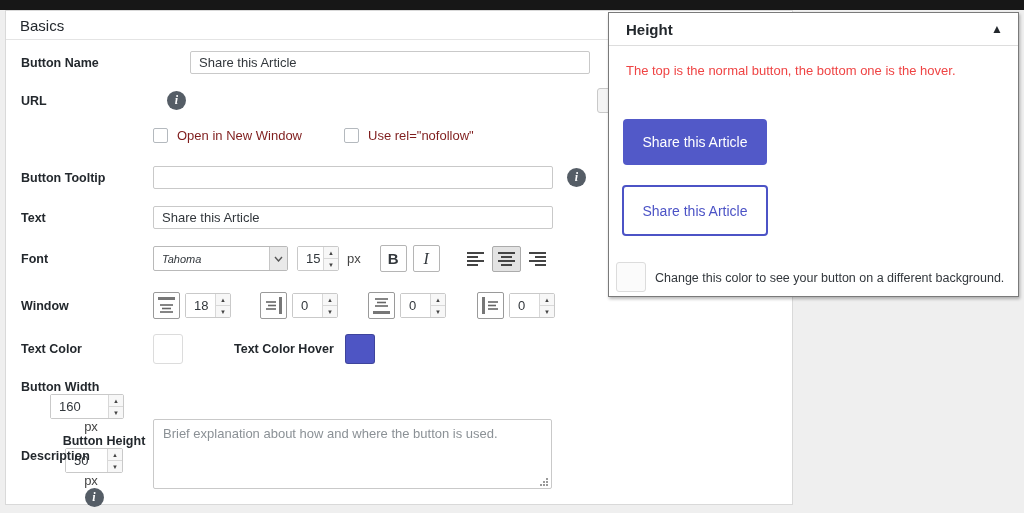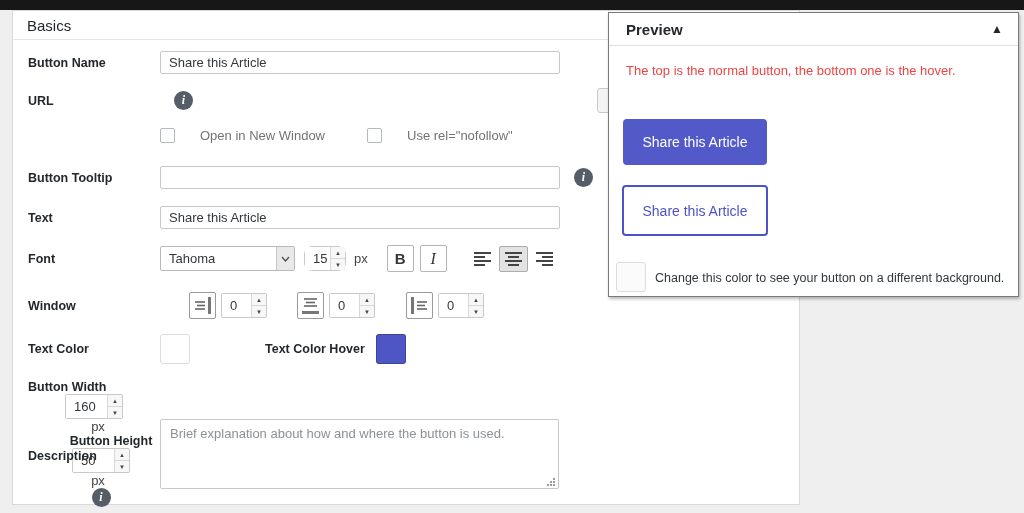--- a/index.html
+++ b/index.html
@@ -8,47 +8,47 @@
     position:relative;
     background:#efefef;
     font-family:"Liberation Sans", sans-serif;
     overflow:hidden;
     color:#32373c;
   }
   .topbar { position:absolute; left:0; top:0; width:1024px; height:10px; background:#171717; }
 
   
   .basics {
-    position:absolute; left:12px; top:10px; width:788px; height:495px;
+    position:absolute; left:5px; top:10px; width:788px; height:495px;
     background:#ffffff; border:1px solid #d9d9d9;
   }
   .basics-header {
     height:29px; border-bottom:1px solid #e4e4e4;
     display:flex; align-items:center; padding-left:14px;
     font-size:15px; color:#23282d;
   }
   .row { position:absolute; display:flex; align-items:center; left:15px; }
   .flabel { width:132px; font-size:12.5px; font-weight:bold; color:#23282d; flex:none; }
   .ti {
     border:1px solid #c9c9c9; border-radius:2px; background:#fff;
     height:23px; width:400px; padding:0 8px; font-size:13px; color:#32373c;
     font-family:"Liberation Sans",sans-serif; outline:none;
   }
   .info {
     width:19px; height:19px; border-radius:50%; background:#555d66; color:#fff;
     display:flex; align-items:center; justify-content:center;
     font:italic bold 12px "Liberation Serif", serif; margin-left:14px; flex:none;
   }
   .cb { width:15px; height:15px; border:1px solid #b4b9be; border-radius:2px; background:#fff; flex:none; }
-  .cb-label { font-size:13px; color:#737373; margin-left:25px; }
+  .cb-label { font-size:13px; color:#7f1d1d; margin-left:9px; }
   .unit { font-size:13px; color:#444; margin-left:8px; }
 
   
   .select { width:135px; height:25px; border:1px solid #b9b9b9; border-radius:2px; background:#fff; display:flex; align-items:stretch; }
-  .select-text { flex:1; display:flex; align-items:center; padding-left:8px; font-size:13px; color:#32373c; }
+  .select-text { flex:1; display:flex; align-items:center; padding-left:8px; font-size:11px; color:#32373c;font-style:italic; }
   .select-arrow { width:18px; background:#e9e9e9; border-left:1px solid #c6c6c6; display:flex; align-items:center; justify-content:center; }
 
   
   .spin { display:flex; align-items:stretch; border:1px solid #c9c9c9; border-radius:2px; background:#fff; height:25px; }
   .spin input { border:none; outline:none; min-width:0; padding:0 2px 0 8px; font-size:13px; color:#32373c; font-family:"Liberation Sans",sans-serif; width:100%; }
   .spin-btns { width:15px; border-left:1px solid #d8d8d8; display:flex; flex-direction:column; flex:none; }
   .spin-b { flex:1; display:flex; align-items:center; justify-content:center; font-size:6px; color:#444; background:#f7f7f7; cursor:default; }
   .spin-b.up { border-bottom:1px solid #d8d8d8; }
 
   .fmt { width:27px; height:27px; border:1px solid #b5b5b5; border-radius:2px; background:#fff; display:flex; align-items:center; justify-content:center; }
@@ -102,21 +102,21 @@
 </head>
 <body>
 
 <div class="topbar"></div>
 
 <div class="hidden-box"></div>
 
 <div class="basics">
   <div class="basics-header">Basics</div>
 
-  <div class="row" style="top:40px;">
+  <div class="row" style="top:40px;gap:37px;">
     <div class="flabel">Button Name</div>
     <input class="ti" type="text" value="Share this Article" style="">
   </div>
 
   <div class="row" style="top:80px;">
     <div class="flabel">URL</div>
     <div class="info">i</div>
   </div>
 
   <div class="row" style="top:117px; left:147px;">
@@ -140,21 +140,21 @@
   <div class="row" style="top:234px;">
     <div class="flabel">Font</div>
     <div class="select">
       <span class="select-text">Tahoma</span>
       <span class="select-arrow">
         <svg width="9" height="6" viewBox="0 0 9 6">
             <polyline points="1,1 4.5,5 8,1" fill="none" stroke="#555" stroke-width="1.4"></polyline>
           </svg>
       </span>
     </div>
-    <div class="spin" style="width:42px; margin-left:9px;border-radius:8px;">
+    <div class="spin" style="width:42px; margin-left:9px;">
       <input type="text" value="15" style="">
       <div class="spin-btns">
           <div class="spin-b up">▲</div>
           <div class="spin-b">▼</div>
         </div>
     </div>
     <span class="unit">px</span>
     <div class="fmt b" style="margin-left:19px;">B</div>
     <div class="fmt i" style="margin-left:6px;">I</div>
     <div class="al" style="margin-left:21px;">
@@ -184,20 +184,39 @@
             <line x1="6" y1="5" x2="17" y2="5"></line>
             <line x1="0" y1="9" x2="17" y2="9"></line>
             <line x1="6" y1="13" x2="17" y2="13"></line>
           </g>
         </svg>
     </div>
   </div>
 
   <div class="row" style="top:281px;">
     <div class="flabel">Window</div>
+    <div class="pgroup">
+      <div class="picon">
+        <svg width="17" height="17" viewBox="0 0 17 17">
+            <rect x="0" y="0" width="17" height="3" fill="#777"></rect>
+            <g stroke="#666" stroke-width="1.6">
+              <line x1="2" y1="8" x2="15" y2="8"></line>
+              <line x1="4" y1="11.5" x2="13" y2="11.5"></line>
+              <line x1="2" y1="15" x2="15" y2="15"></line>
+            </g>
+          </svg>
+      </div>
+      <div class="spin">
+        <input type="text" value="18" style="">
+        <div class="spin-btns">
+            <div class="spin-b up">▲</div>
+            <div class="spin-b">▼</div>
+          </div>
+      </div>
+    </div>
     <div class="pgroup" style="margin-left:29px;">
       <div class="picon">
         <svg width="17" height="17" viewBox="0 0 17 17">
             <rect x="14" y="0" width="3" height="17" fill="#777"></rect>
             <g stroke="#666" stroke-width="1.6">
               <line x1="1" y1="5" x2="11" y2="5"></line>
               <line x1="3" y1="8.5" x2="11" y2="8.5"></line>
               <line x1="1" y1="12" x2="11" y2="12"></line>
             </g>
           </svg>
@@ -246,27 +265,27 @@
             <div class="spin-b up">▲</div>
             <div class="spin-b">▼</div>
           </div>
       </div>
     </div>
   </div>
 
   <div class="row" style="top:323px;">
     <div class="flabel">Text Color</div>
     <div class="swatch" style="background: rgb(255, 255, 255);"></div>
-    <div class="flabel" style="width:auto; margin-left:75px;">Text Color Hover</div>
+    <div class="flabel" style="width:auto; margin-left:51px;">Text Color Hover</div>
     <div class="swatch" style="margin-left: 11px; border-color: rgba(0, 0, 0, 0.2); background: rgb(78, 85, 196);"></div>
   </div>
 
   <div class="row" style="top:369px;flex-direction:column;">
     <div class="flabel">Button Width</div>
-    <div class="spin" style="width:58px;">
+    <div class="spin" style="width:74px;">
       <input type="text" value="160" style="">
       <div class="spin-btns">
           <div class="spin-b up">▲</div>
           <div class="spin-b">▼</div>
         </div>
     </div>
     <span class="unit">px</span>
     <div class="flabel" style="width:auto; margin-left:34px;text-align:right;">Button Height</div>
     <div class="spin" style="width:58px; margin-left:14px;">
       <input type="text" value="50" style="">
@@ -292,21 +311,21 @@
             <rect x="3" y="6" width="2" height="2"></rect>
             <rect x="0" y="6" width="2" height="2"></rect>
           </g>
         </svg>
     </div>
   </div>
 </div>
 
 <div class="preview">
   <div class="preview-header">
-    <span class="preview-title">Preview</span>
+    <span class="preview-title">Height</span>
     <span class="collapse">▲</span>
   </div>
   <div class="preview-note">The top is the normal button, the bottom one is the hover.</div>
   <div class="btn-normal" style="background: rgb(82, 89, 200); color: rgb(255, 255, 255);">Share this Article</div>
   <div class="btn-hover" style="border-color: rgb(76, 83, 198); color: rgb(76, 83, 198);">Share this Article</div>
   <div class="bg-swatch" style="background: rgb(251, 251, 251);"></div>
   <div class="bg-note">Change this color to see your button on a different background.</div>
 </div>
 
 </body></html>

